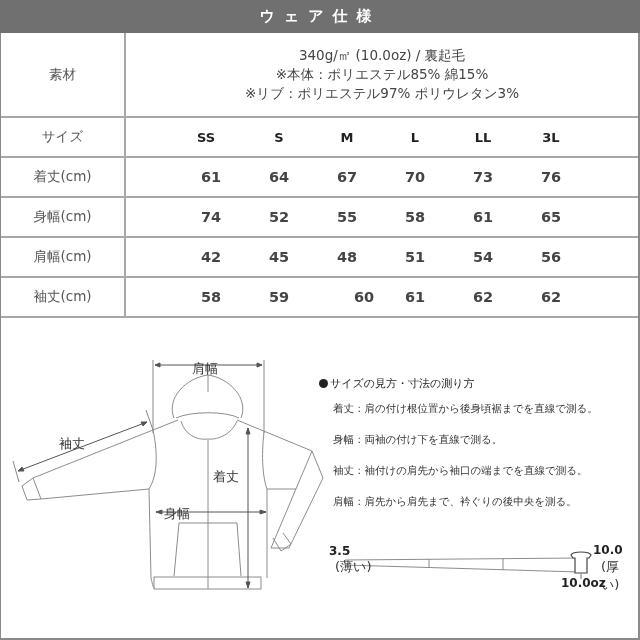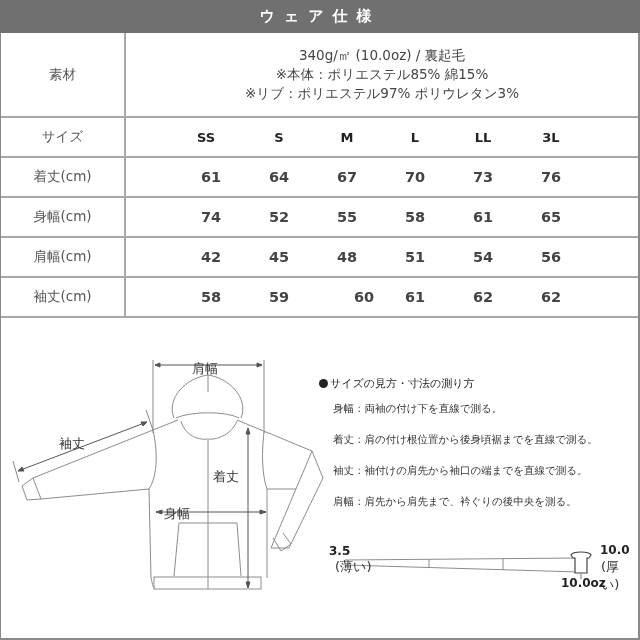--- a/index.html
+++ b/index.html
@@ -198,37 +198,37 @@
     <span class="diag-label" style="left:58px;top:117px">袖丈</span>
     <span class="diag-label" style="left:212px;top:150px">着丈</span>
     <span class="diag-label" style="left:163px;top:187px">身幅</span>
   </div>
 
   <div class="notes">
     <div class="notes-title">
       <span class="dot"></span>
       <span>サイズの見方・寸法の測り方</span>
     </div>
+    <div class="note">着丈：肩の付け根位置から後身頃裾までを直線で測る。</div>
     <div class="note">身幅：両袖の付け下を直線で測る。</div>
-    <div class="note">着丈：肩の付け根位置から後身頃裾までを直線で測る。</div>
     <div class="note">袖丈：袖付けの肩先から袖口の端までを直線で測る。</div>
     <div class="note">肩幅：肩先から肩先まで、衿ぐりの後中央を測る。</div>
   </div>
 
   <div class="thickness">
     <svg width="300" height="60" style="position:absolute;left:0;top:0">
       <g fill="none" stroke="#8c8c8c" stroke-width="1">
         <path d="M24,14 L258,12 L258,26 L24,19 Z"></path>
         <line x1="108" y1="13" x2="108" y2="22"></line>
         <line x1="182" y1="12" x2="182" y2="24"></line>
       </g>
       <g fill="#fff" stroke="#444" stroke-width="1.2">
         <path d="M250,9 C252,5 268,5 270,9 L268,12 L266,12 L266,27 L254,27 L254,12 L252,12 Z"></path>
         <line x1="260" y1="27" x2="260" y2="33" stroke="#888"></line>
       </g>
     </svg>
     <span class="thick-num" style="left:8px;top:-2px">3.5</span>
     <span class="thick-sub" style="left:6px;top:12px">(薄い)</span>
-    <span class="thick-num" style="left:279px;top:-3px">10.0</span>
+    <span class="thick-num" style="left:272px;top:-3px">10.0</span>
     <span class="thick-sub" style="left:272px;top:12px">(厚い)</span>
     <span class="thick-num" style="left:240px;top:30px">10.0oz</span>
   </div>
 </div>
 
 </body></html>

